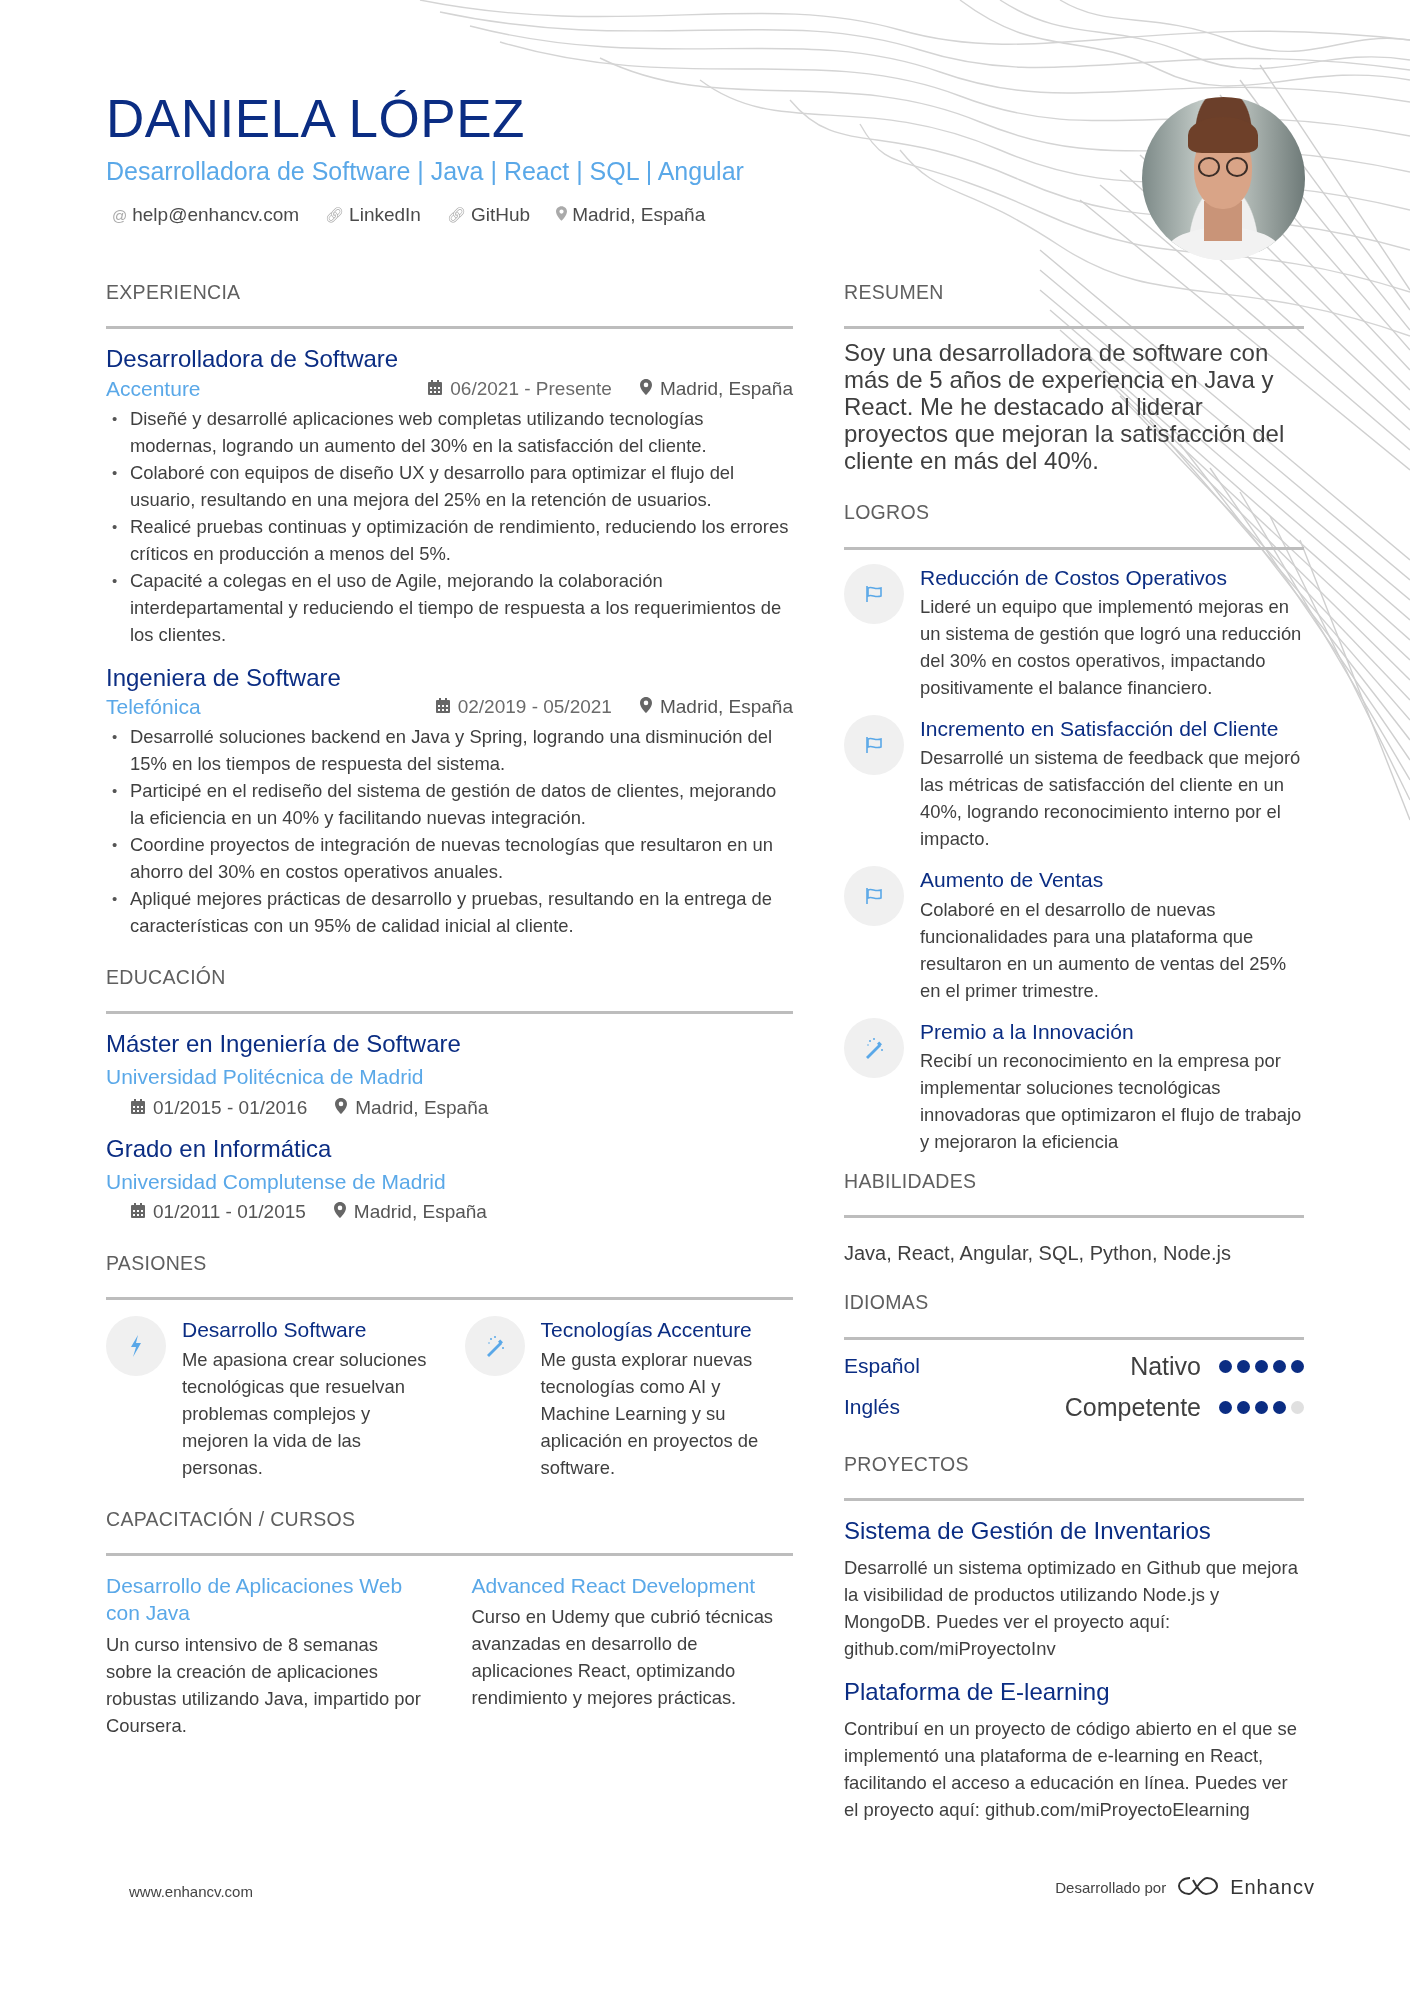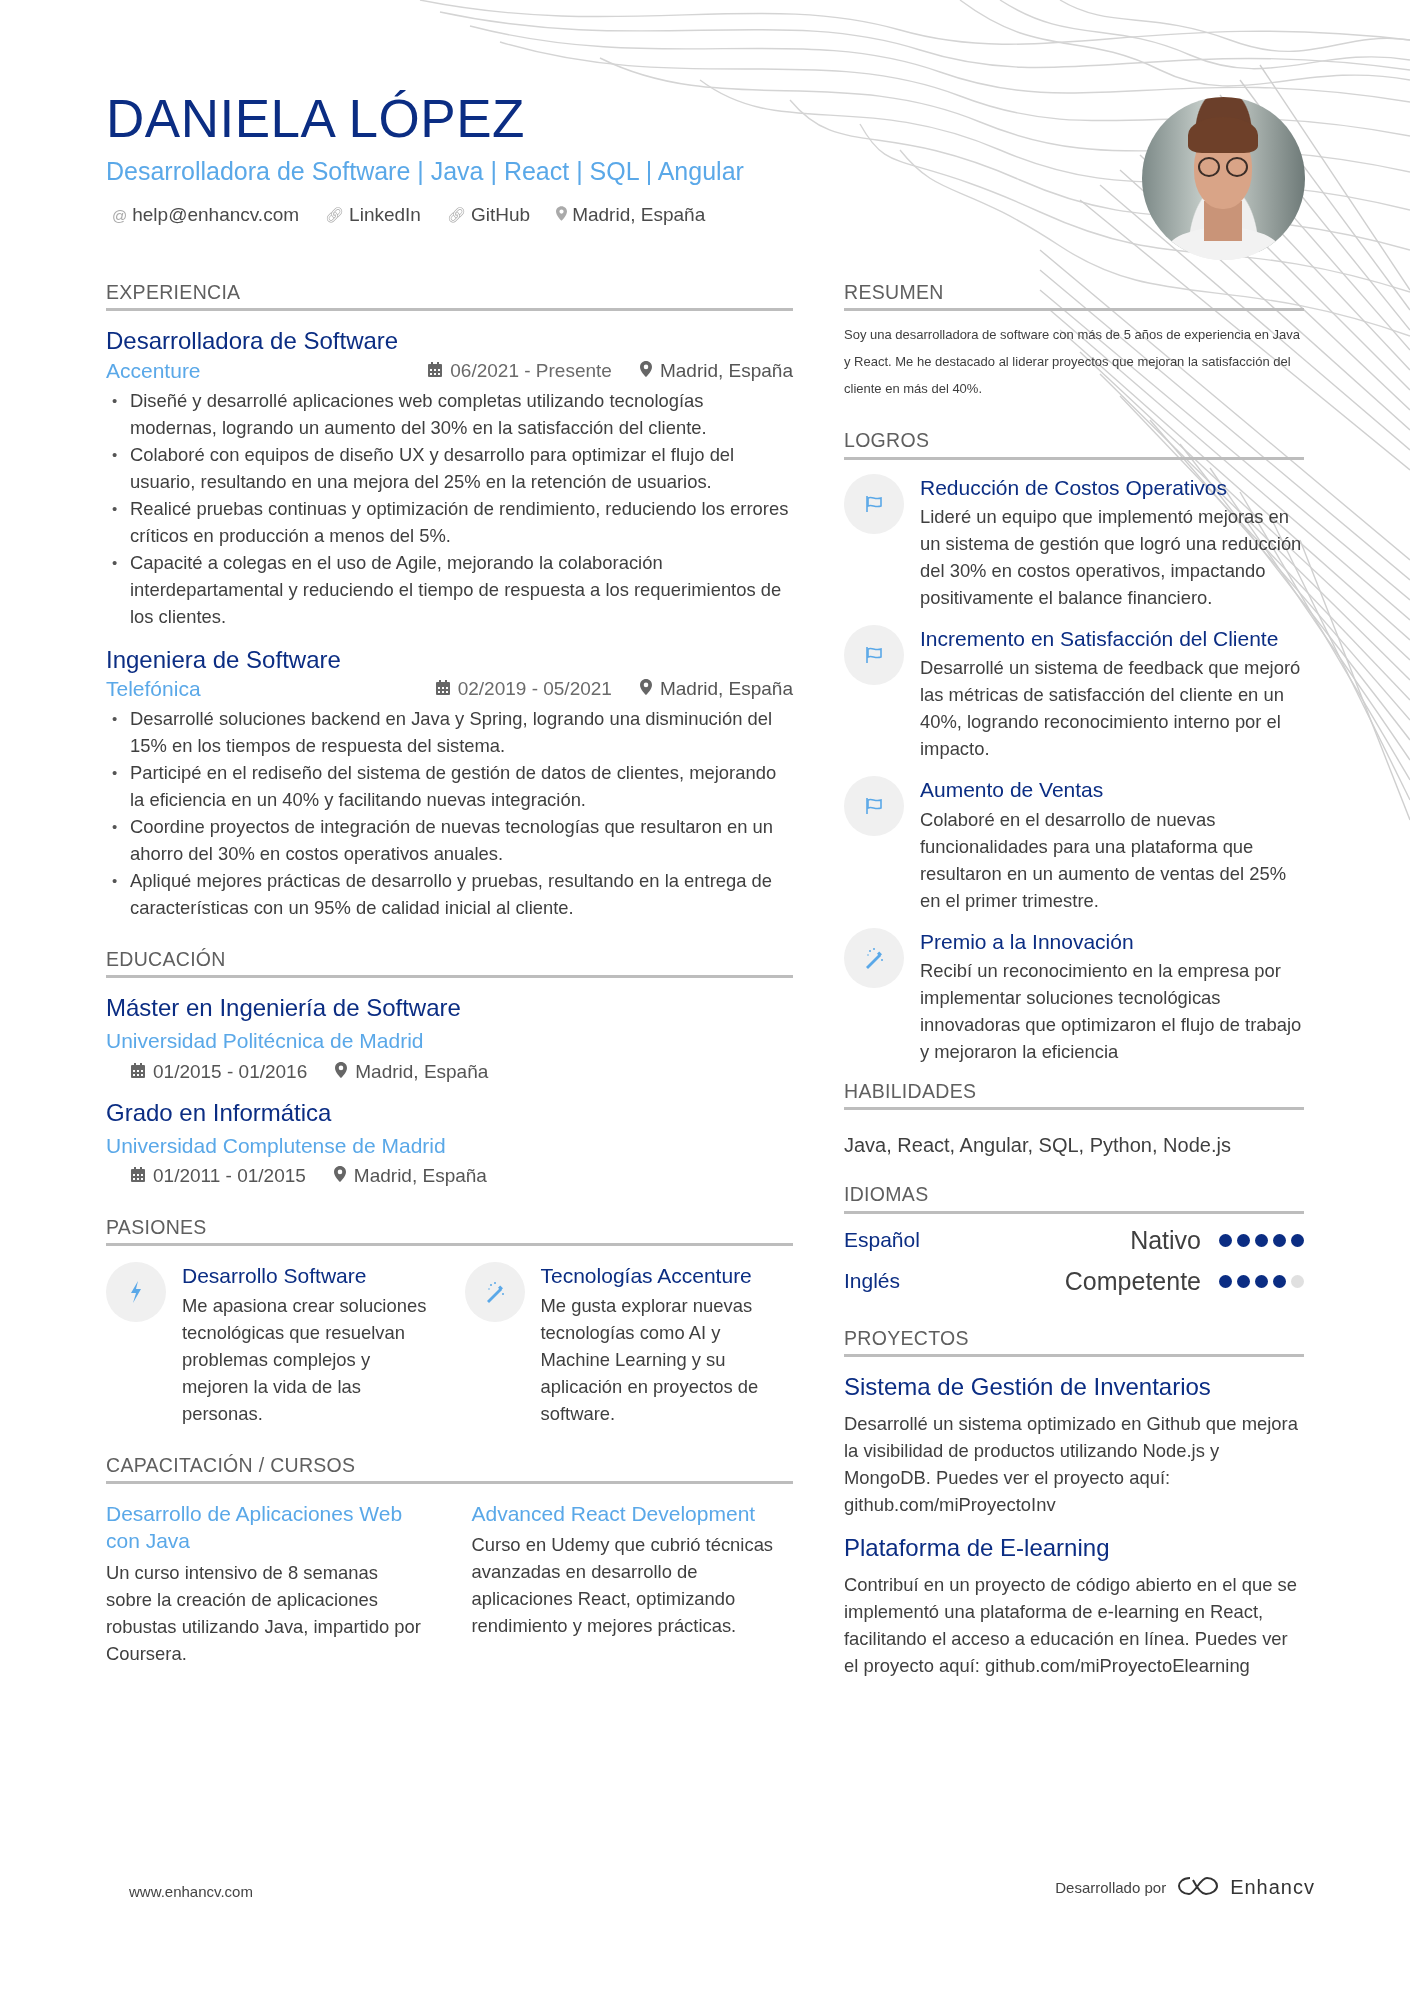--- a/index.html
+++ b/index.html
@@ -27,21 +27,21 @@
   .photo .neck { position: absolute; left: 62px; top: 104px; width: 38px; height: 40px; background: #c99478; }
   .photo .shirt { position: absolute; left: 24px; top: 130px; width: 115px; height: 50px; border-radius: 50% 50% 0 0; background: #f2f2f2; }
   .photo .hair { position: absolute; left: 46px; top: 20px; width: 70px; height: 36px; border-radius: 50% 50% 20% 20%; background: #6e4029; }
   .photo .glass-l, .photo .glass-r { position: absolute; top: 60px; width: 22px; height: 20px; border: 2px solid #3b2d27; border-radius: 50%; }
   .photo .glass-l { left: 56px; } .photo .glass-r { left: 84px; }
 
   
   .col-left { position: absolute; left: 106px; top: 280px; width: 687px; }
   .col-right { position: absolute; left: 844px; top: 280px; width: 460px; }
 
-  .sec-title { font-size: 19.5px; color: #5f5f5f; letter-spacing: 0.3px; padding-bottom: 3px; border-bottom: 3px solid #bdbdbd; text-transform: uppercase; line-height: 1.3; }
+  .sec-title { font-size: 19.5px; color: #5f5f5f; letter-spacing: 0.3px; padding-bottom: 21px; border-bottom: 3px solid #bdbdbd; text-transform: uppercase; line-height: 1.3; }
 
   .role { font-size: 24px; color: #0b2d83; margin-top: 14px; line-height: 1.3; }
   .company-row { display: flex; justify-content: space-between; align-items: center; margin-top: 2px; }
   .company { font-size: 21px; color: #5aa8e8; }
   .meta { display: flex; gap: 28px; font-size: 19px; color: #555; }
   .meta span.item { display: flex; align-items: center; gap: 8px; }
   .meta .mi { color: #666; font-size: 15px; }
   .meta .date { color: #6a6a6a; }
 
   ul.bullets { list-style: none; margin-top: 4px; }
@@ -56,21 +56,21 @@
   .passions { display: grid; grid-template-columns: 1fr 1fr; gap: 30px; margin-top: 16px; }
   .icon-item { display: flex; gap: 16px; }
   .icon-circle { flex: 0 0 60px; width: 60px; height: 60px; border-radius: 50%; background: #f0f0f0; display: flex; align-items: center; justify-content: center; color: #5aa8e8; font-size: 22px; }
   .item-title { font-size: 21px; color: #0b2d83; line-height: 1.3; }
   .item-desc { font-size: 18.4px; color: #3f3f3f; line-height: 27px; margin-top: 2px; }
 
   .courses { display: grid; grid-template-columns: 1fr 1fr; gap: 44px; margin-top: 16px; }
   .course-title { font-size: 21px; color: #5aa8e8; line-height: 1.3; }
   .course-desc { font-size: 18.4px; color: #3f3f3f; line-height: 27px; margin-top: 4px; }
 
-  .summary { font-size: 13px; line-height: 27px; color: #3f3f3f; margin-top: 10px; }
+  .summary { font-size: 24px; line-height: 27px; color: #3f3f3f; margin-top: 10px; }
 
   .ach-list { margin-top: 14px; }
   .ach-item { display: flex; gap: 16px; margin-bottom: 14px; }
   .ach-item .item-desc { margin-top: 2px; }
 
   .skills { font-size: 20px; color: #3f3f3f; margin-top: 22px; line-height: 1.3; }
 
   .lang-row { display: flex; align-items: center; justify-content: space-between; margin-top: 12px; }
   .lang-name { font-size: 21px; color: #0b2d83; }
   .lang-right { display: flex; align-items: center; gap: 18px; }

